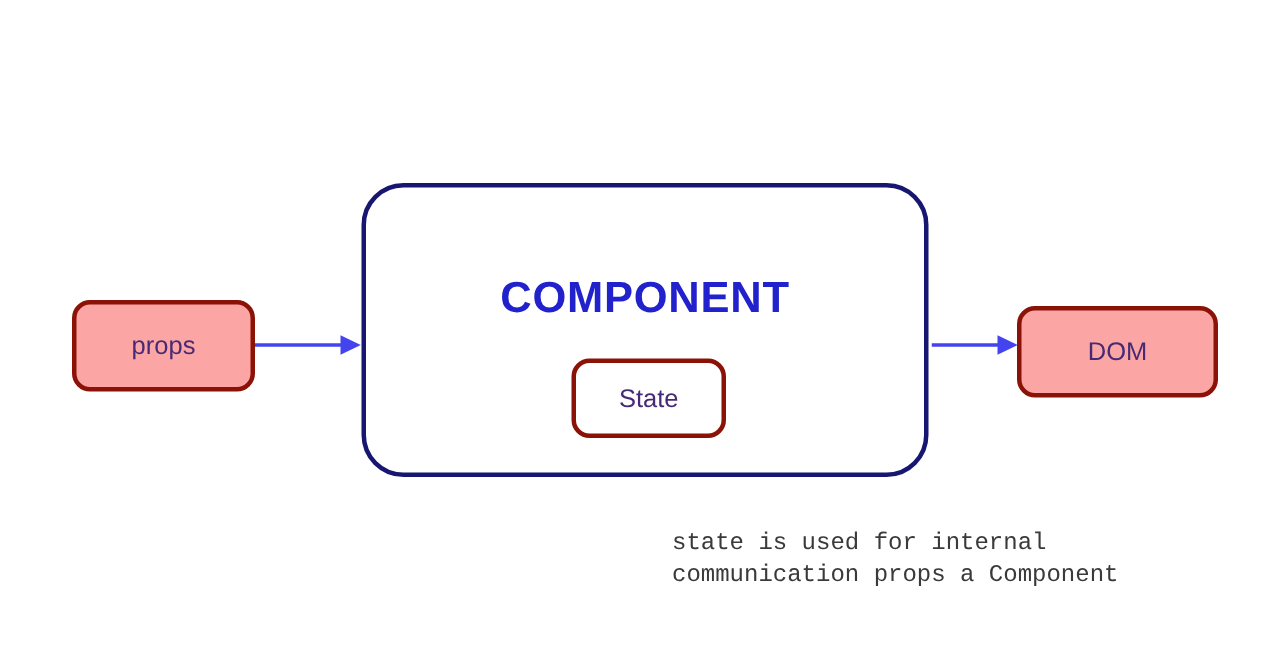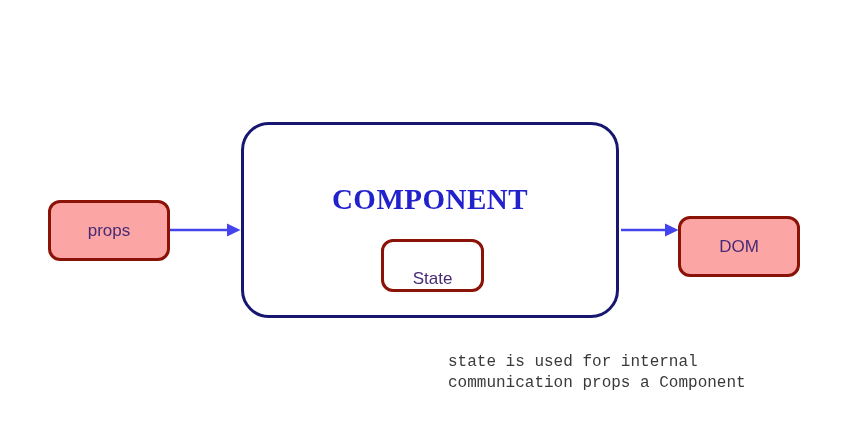--- a/index.html
+++ b/index.html
@@ -21,47 +21,46 @@
     background: #fca5a5;
     border: 3px solid var(--box-border-red, #8b1207);
     border-radius: 12px;
     display: flex;
     align-items: center;
     justify-content: center;
     color: var(--box-label-purple, #472a75);
     font-size: 17px;
   }
   .props-box { left: 48px; top: 200px; width: 122px; height: 61px; }
-  .dom-box   { left: 678px; top: 216px; width: 122px; height: 61px; }
+  .dom-box   { left: 678px; top: 204px; width: 134px; height: 61px; }
   
   .component-box {
     position: absolute;
     left: 241px; top: 122px; width: 378px; height: 196px;
     background: #ffffff;
     border: 3px solid var(--component-border-navy, #171771);
     border-radius: 28px;
   }
   .component-title {
     position: absolute;
     left: 0; top: 58px; width: 100%;
     text-align: center;
     font-size: 29px;
     font-weight: bold;
     letter-spacing: 0.5px;
     color: var(--component-title-blue, #2222cc);
-    font-family: Liberation Serif, serif;
   }
   .state-box {
     position: absolute;
     left: 137px; top: 114px; width: 103px; height: 53px;
     background: #ffffff;
     border: 3px solid var(--box-border-red, #8b1207);
     border-radius: 12px;
     display: flex;
-    align-items: flex-end;
+    align-items: center;
     justify-content: center;
     color: var(--box-label-purple, #472a75);
     font-size: 17px;
   }
   .arrow {
     position: absolute;
     color: var(--arrow-blue, #4444ee);
     display: block;
   }
   .arrow-1 { left: 170px; top: 220px; }

